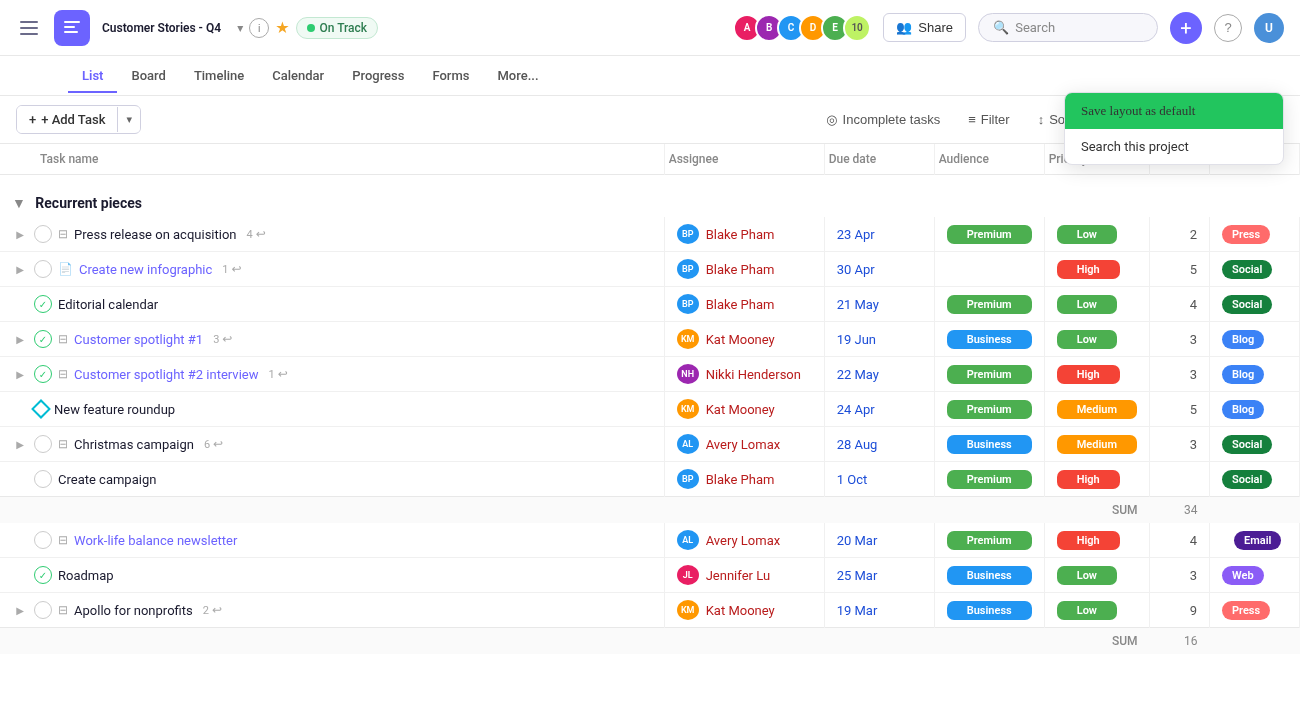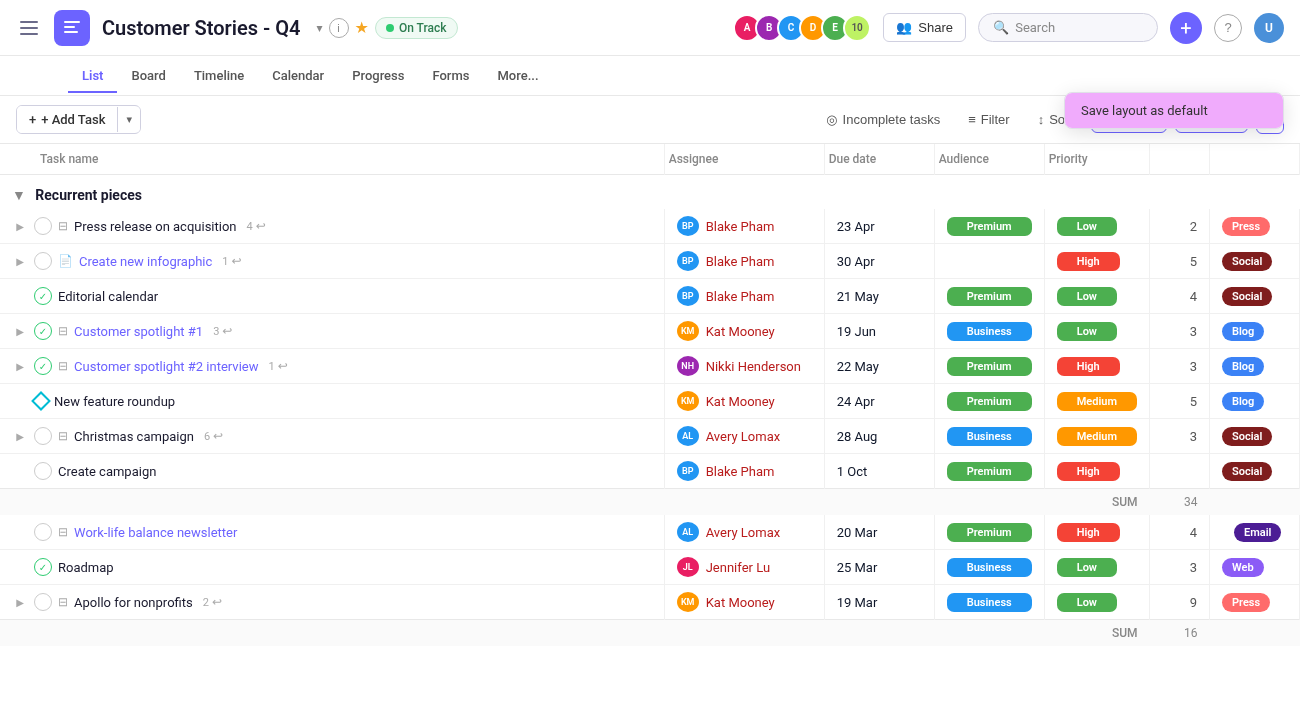--- a/index.html
+++ b/index.html
@@ -4,21 +4,21 @@
   <style>
     * { box-sizing: border-box; margin: 0; padding: 0; }
     body { font-family: -apple-system, BlinkMacSystemFont, 'Segoe UI', Roboto, sans-serif; font-size: 13px; background: #fff; color: #1a1a2e; overflow: hidden; width: 1300px; height: 728px; }
 
     
     .top-bar { display: flex; align-items: center; padding: 0 16px; height: 56px; border-bottom: 1px solid #e8e8e8; gap: 12px; }
     .hamburger { cursor: pointer; display: flex; flex-direction: column; gap: 4px; padding: 4px; }
     .hamburger span { display: block; width: 18px; height: 2px; background: #6b6b8a; border-radius: 2px; }
     .app-icon { width: 36px; height: 36px; background: #6c63ff; border-radius: 8px; display: flex; align-items: center; justify-content: center; flex-shrink: 0; }
     .app-icon svg { width: 20px; height: 20px; }
-    .project-title { font-size: 20px; font-weight: 600; color: #1a1a2e; }
+    .project-title { font-size: 12px; font-weight: 600; color: #1a1a2e; }
     .title-actions { display: flex; align-items: center; gap: 6px; margin-left: 4px; }
     .chevron-btn { background: none; border: none; cursor: pointer; color: #888; font-size: 12px; }
     .info-btn { width: 20px; height: 20px; border-radius: 50%; border: 1.5px solid #aaa; display: flex; align-items: center; justify-content: center; font-size: 11px; color: #888; cursor: pointer; background: none; }
     .star-icon { color: #f5a623; font-size: 16px; }
     .status-badge { display: flex; align-items: center; gap: 5px; background: #f0faf4; border: 1px solid #c3e8d2; border-radius: 20px; padding: 3px 10px; font-size: 12px; font-weight: 500; color: #2d7d50; }
     .status-dot { width: 8px; height: 8px; border-radius: 50%; background: #2ecc71; }
     .spacer { flex: 1; }
     .avatars { display: flex; align-items: center; }
     .avatar { width: 28px; height: 28px; border-radius: 50%; border: 2px solid #fff; margin-left: -6px; font-size: 10px; display: flex; align-items: center; justify-content: center; font-weight: 600; color: #fff; }
     .avatar:first-child { margin-left: 0; }
@@ -41,68 +41,68 @@
     .add-task-main { display: flex; align-items: center; gap: 5px; padding: 6px 12px; font-size: 13px; color: #333; font-weight: 500; background: #fff; }
     .add-task-arrow { padding: 6px 8px; border-left: 1px solid #d0d0e0; background: #fff; font-size: 11px; color: #666; cursor: pointer; }
     .toolbar-spacer { flex: 1; }
     .toolbar-btn { display: flex; align-items: center; gap: 5px; padding: 5px 10px; border-radius: 6px; cursor: pointer; font-size: 13px; color: #555; border: none; background: none; }
     .toolbar-btn.active { border: 1.5px solid #6c63ff; color: #6c63ff; background: #f5f4ff; }
     .three-dots { display: flex; align-items: center; justify-content: center; width: 28px; height: 28px; border-radius: 6px; border: 1.5px solid #6c63ff; color: #6c63ff; cursor: pointer; font-size: 16px; font-weight: 700; }
 
     
     .dropdown-menu { position: absolute; top: 92px; right: 16px; background: #fff; border: 1px solid #e0e0e8; border-radius: 8px; box-shadow: 0 4px 20px rgba(0,0,0,0.12); z-index: 100; width: 220px; overflow: hidden; }
     .dropdown-item { padding: 10px 16px; font-size: 13px; color: #333; cursor: pointer; }
-    .dropdown-item.active { background: #f0abfc; }
+    .dropdown-item.active { background: #22c55e; font-family: Liberation Serif, serif; }
 
     
     .table-container { overflow-y: auto; height: calc(728px - 56px - 40px - 48px); position: relative; }
     .table { width: 100%; border-collapse: collapse; }
     .table thead tr { border-bottom: 1px solid #e8e8e8; }
     .table thead th { padding: 8px 4px; text-align: left; font-size: 12px; color: #888; font-weight: 500; white-space: nowrap; border-right: 1px solid #f0f0f0; }
     .table thead th:first-child { padding-left: 40px; min-width: 460px; }
     .col-assignee { width: 160px; }
     .col-due { width: 110px; }
     .col-audience { width: 110px; }
     .col-priority { width: 100px; }
     .col-num { width: 60px; text-align: right; }
     .col-tag { width: 90px; }
 
     
-    .section-row td { padding: 12px 12px 6px 12px; font-size: 14px; font-weight: 700; color: #1a1a2e; }
+    .section-row td { padding: 20px 12px 6px 12px; font-size: 14px; font-weight: 700; color: #1a1a2e; }
     .section-row .section-collapse { margin-right: 6px; color: #888; cursor: pointer; }
 
     
     .task-row { border-bottom: 1px solid #f0f0f0; }
     .task-row td { padding: 7px 12px; vertical-align: middle; border-right: 1px solid #f0f0f0; }
     .task-row td:first-child { padding-left: 12px; }
 
     .task-cell { display: flex; align-items: center; gap: 6px; }
     .expand-btn { width: 16px; height: 16px; display: flex; align-items: center; justify-content: center; color: #aaa; cursor: pointer; font-size: 10px; flex-shrink: 0; }
     .task-status { width: 18px; height: 18px; border-radius: 50%; border: 1.5px solid #ccc; display: flex; align-items: center; justify-content: center; flex-shrink: 0; cursor: pointer; }
     .task-status.done { border-color: #2ecc71; color: #2ecc71; font-size: 10px; }
     .task-name { font-size: 13px; color: #1a1a2e; }
     .task-name a { color: #6c63ff; text-decoration: none; }
     .subtask-count { font-size: 11px; color: #aaa; margin-left: 4px; display: flex; align-items: center; gap: 3px; }
 
     .assignee-cell { display: flex; align-items: center; gap: 7px; }
     .assignee-avatar { width: 22px; height: 20px; border-radius: 50%; display: flex; align-items: center; justify-content: center; font-size: 9px; font-weight: 600; color: #fff; flex-shrink: 0; }
     .assignee-name { font-size: 13px; color: #b91c1c; }
 
-    .due-date { font-size: 13px; color: #0f172a; }
+    .due-date { font-size: 13px; color: #1d4ed8; }
 
     .badge { display: inline-block; border-radius: 7px; padding: 3px 20px; font-size: 11px; font-weight: 600; }
     .badge-premium { background: #4caf50; color: #fff; }
     .badge-business { background: #2196f3; color: #fff; }
     .badge-low { background: #4caf50; color: #fff; }
     .badge-medium { background: #ff9800; color: #fff; }
     .badge-high { background: #f44336; color: #fff; }
 
     .tag-badge { border-radius: 12px; padding: 3px 10px; font-size: 11px; font-weight: 600; }
     .tag-press { background: #ff6b6b; color: #fff; }
-    .tag-social { background: #7f1d1d; color: #fff; }
+    .tag-social { background: #15803d; color: #fff; }
     .tag-blog { background: #3b82f6; color: #fff; }
     .tag-email { background: #4c1d95; color: #fff; margin-left: 12px; }
     .tag-web { background: #8b5cf6; color: #fff; }
 
     .num-cell { text-align: right; font-size: 13px; color: #555; }
     .sum-row td { padding: 6px 12px; font-size: 12px; color: #888; text-align: right; background: #fafafa; border-top: 1px solid #e8e8e8; }
     .sum-label { font-weight: 500; }
   </style>
 </head>
 <body>
@@ -189,20 +189,21 @@
   </button>
   <button class="toolbar-btn active">
     <span>⊞</span>
     <span>Fields</span>
   </button>
   <div class="three-dots">···</div>
 </div>
 
 <div class="dropdown-menu">
   <div class="dropdown-item active">Save layout as default</div>
+  <div class="dropdown-item">Search this project</div>
 </div>
 
 <div class="table-container">
   <table class="table">
     <thead>
       <tr>
         <th>Task name</th>
         <th class="col-assignee">Assignee</th>
         <th class="col-due">Due date</th>
         <th class="col-audience">Audience</th>

